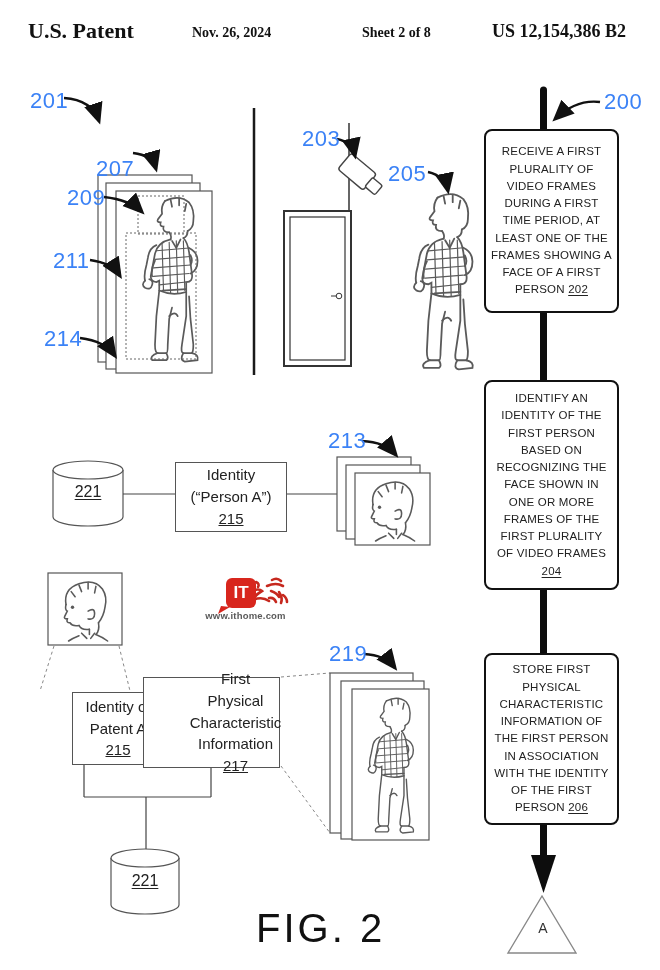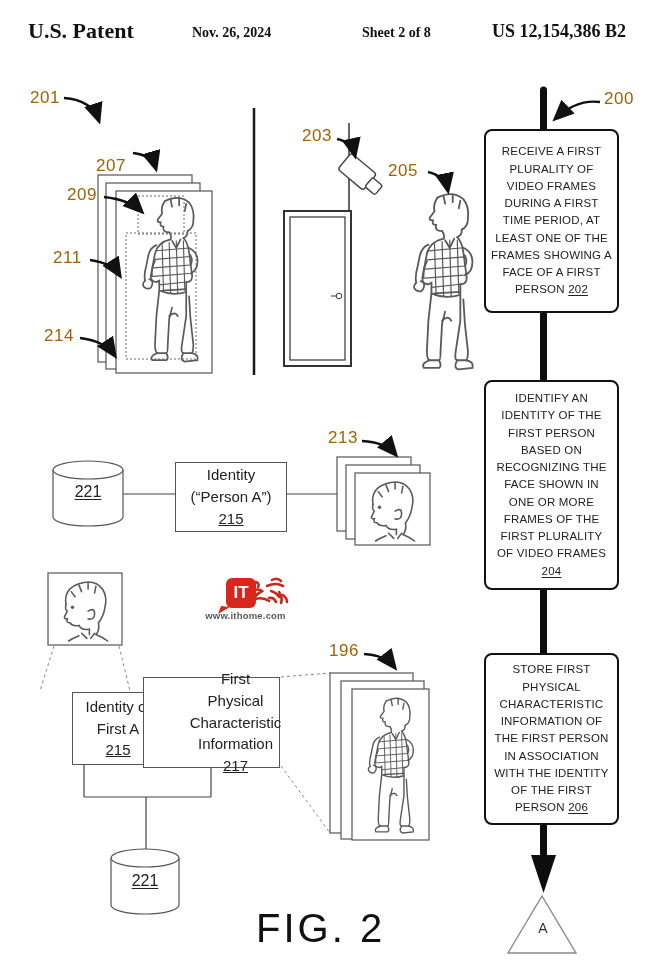--- a/index.html
+++ b/index.html
@@ -1,20 +1,20 @@
 <!DOCTYPE html>
 <html><head>
 <meta charset="utf-8">
 <style>
   html,body{margin:0;padding:0;background:#e8e8e8;}
   #page{position:relative;width:660px;height:970px;background:#ffffff;overflow:hidden;
         font-family:"Liberation Sans",sans-serif;color:#111;}
   .abs{position:absolute;}
   .hdr{font-family:"Liberation Serif",serif;font-weight:bold;white-space:nowrap;}
-  .lbl{font-size:17px;color:#a16207;white-space:nowrap;letter-spacing:.5px;}
+  .lbl{font-size:22px;color:#3b82f6;white-space:nowrap;letter-spacing:.5px;}
   .flowbox{box-sizing:border-box;background:#fff;border:2.5px solid #111;border-radius:8px;
            display:flex;flex-direction:column;justify-content:center;align-items:center;
            text-align:center;font-size:11.5px;line-height:1.5;letter-spacing:.2px;
            padding:6px 5px;color:#222;}
   .flowbox u{text-underline-offset:2px;}
   .ebox{box-sizing:border-box;background:#fff;border:1.5px solid #555;display:flex;
         flex-direction:column;justify-content:center;align-items:center;text-align:center;
         font-size:15px;line-height:1.45;color:#222;}
   .refnum{font-size:16px;color:#222;text-align:center;}
   .refnum u{text-underline-offset:2px;}
@@ -163,21 +163,21 @@
 
   <div class="abs lbl" style="left:30px;top:88px;">201</div>
   <div class="abs lbl" style="left:96px;top:156px;">207</div>
   <div class="abs lbl" style="left:67px;top:185px;">209</div>
   <div class="abs lbl" style="left:53px;top:248px;">211</div>
   <div class="abs lbl" style="left:44px;top:326px;">214</div>
   <div class="abs lbl" style="left:302px;top:126px;">203</div>
   <div class="abs lbl" style="left:388px;top:161px;">205</div>
   <div class="abs lbl" style="left:604px;top:89px;">200</div>
   <div class="abs lbl" style="left:328px;top:428px;">213</div>
-  <div class="abs lbl" style="left:329px;top:641px;">196</div>
+  <div class="abs lbl" style="left:329px;top:641px;">219</div>
 
   <div class="abs flowbox" style="left:484px;top:129px;width:135px;height:184px;">
     <div><span>RECEIVE A FIRST PLURALITY OF VIDEO FRAMES DURING A FIRST TIME PERIOD, AT LEAST ONE OF THE FRAMES SHOWING A FACE OF A FIRST PERSON</span>
       <u>202</u></div>
   </div>
   <div class="abs flowbox" style="left:484px;top:380px;width:135px;height:210px;">
     <div>IDENTIFY AN IDENTITY OF THE FIRST PERSON BASED ON RECOGNIZING THE FACE SHOWN IN ONE OR MORE FRAMES OF THE FIRST PLURALITY OF VIDEO FRAMES</div>
     <u>204</u>
   </div>
   <div class="abs flowbox" style="left:484px;top:653px;width:135px;height:172px;">
@@ -185,21 +185,21 @@
       <u>206</u></div>
   </div>
 
   <div class="abs ebox" style="left:175px;top:462px;width:112px;height:70px;">
     <div>Identity</div>
     <div>(“Person A”)</div>
     <u>215</u>
   </div>
   <div class="abs ebox" style="left:38px;top:692px;width:92px;height:73px;margin-left:34px;">
     <div>Identity of</div>
-    <div>First A</div>
+    <div>Patent A</div>
     <u>215</u>
   </div>
   <div class="abs ebox" style="left:143px;top:677px;width:137px;height:91px;padding-left:48px;">
     <div>First Physical</div>
     <div>Characteristic</div>
     <div>Information</div>
     <u>217</u>
   </div>
 
   <div class="abs refnum" style="left:53px;top:483px;width:70px;">

